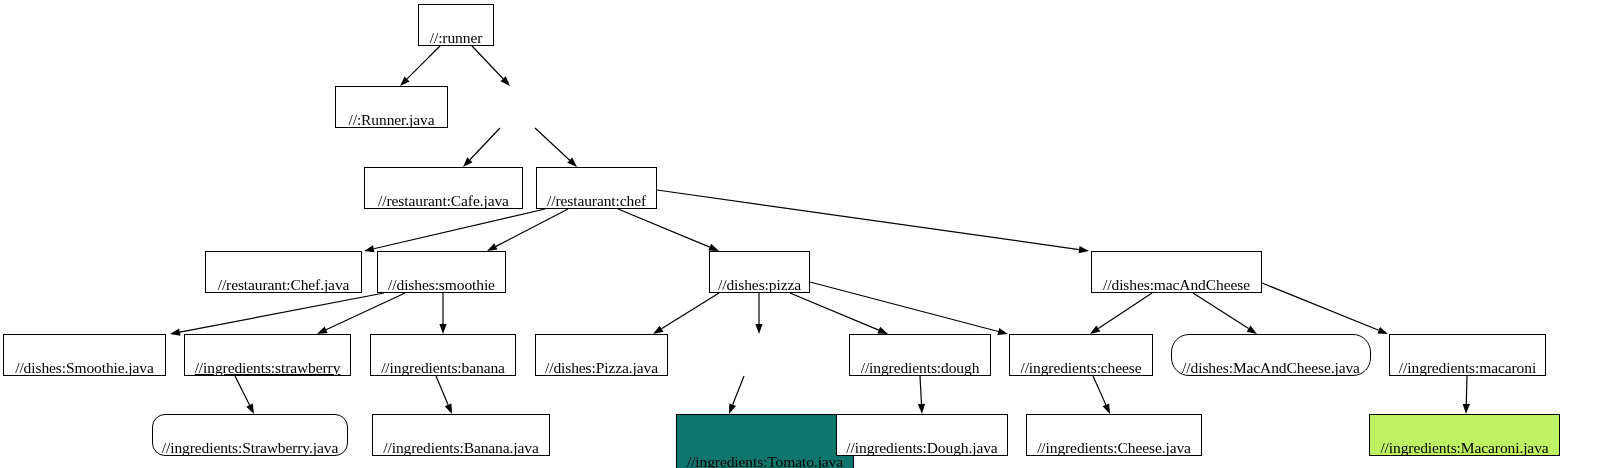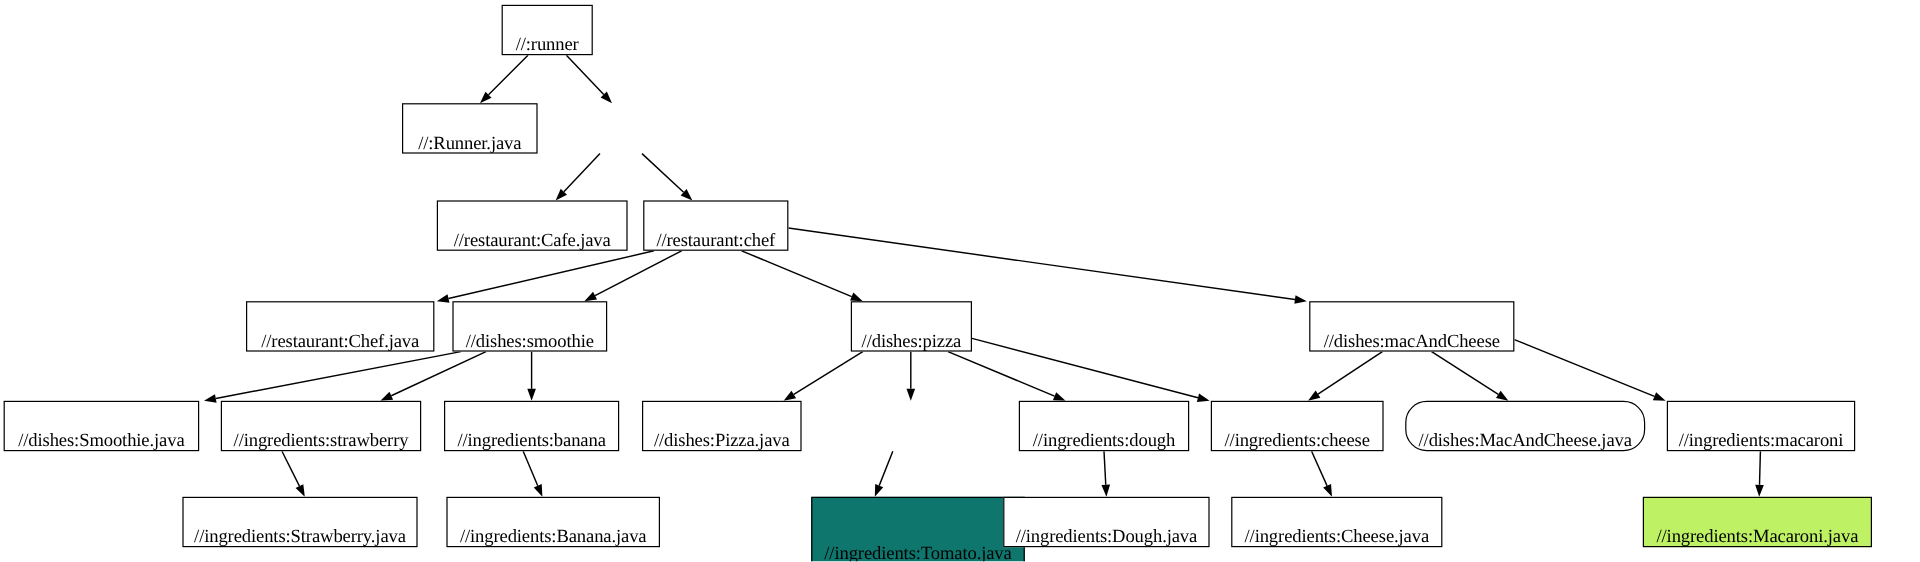--- a/index.html
+++ b/index.html
@@ -164,42 +164,42 @@
     </div>
     <div class="graph-node" style="left: 709px; top: 251px; width: 101px; height: 42px; border-color: rgb(0, 0, 0); background: rgb(255, 255, 255);">
       <span class="node-label">//dishes:pizza</span>
     </div>
     <div class="graph-node" style="left: 1091px; top: 251px; width: 171px; height: 42px; border-color: rgb(0, 0, 0); background: rgb(255, 255, 255);">
       <span class="node-label">//dishes:macAndCheese</span>
     </div>
     <div class="graph-node" style="left: 3px; top: 334px; width: 163px; height: 42px; border-color: rgb(0, 0, 0); background: rgb(255, 255, 255);">
       <span class="node-label">//dishes:Smoothie.java</span>
     </div>
-    <div class="graph-node" style="left: 184px; top: 334px; width: 167px; height: 42px; border-color: rgb(0, 0, 0); background: rgb(255, 255, 255);">
+    <div class="graph-node" style="left: 184px; top: 334px; width: 167px; height: 42px; border-color: rgb(0, 0, 0); background: rgb(255, 255, 255); text-decoration: underline;">
       <span class="node-label">//ingredients:strawberry</span>
     </div>
     <div class="graph-node" style="left: 370px; top: 334px; width: 146px; height: 42px; border-color: rgb(0, 0, 0); background: rgb(255, 255, 255);">
       <span class="node-label">//ingredients:banana</span>
     </div>
     <div class="graph-node" style="left: 535px; top: 334px; width: 133px; height: 42px; border-color: rgb(0, 0, 0); background: rgb(255, 255, 255);">
       <span class="node-label">//dishes:Pizza.java</span>
     </div>
     <div class="graph-node" style="left: 849px; top: 334px; width: 142px; height: 42px; border-color: rgb(0, 0, 0); background: rgb(255, 255, 255);">
       <span class="node-label">//ingredients:dough</span>
     </div>
     <div class="graph-node" style="left: 1009px; top: 334px; width: 144px; height: 42px; border-color: rgb(0, 0, 0); background: rgb(255, 255, 255);">
       <span class="node-label">//ingredients:cheese</span>
     </div>
     <div class="graph-node" style="left: 1171px; top: 334px; width: 200px; height: 42px; border-color: rgb(0, 0, 0); background: rgb(255, 255, 255); border-radius: 18px;">
       <span class="node-label">//dishes:MacAndCheese.java</span>
     </div>
     <div class="graph-node" style="left: 1389px; top: 334px; width: 157px; height: 42px; border-color: rgb(0, 0, 0); background: rgb(255, 255, 255);">
       <span class="node-label">//ingredients:macaroni</span>
     </div>
-    <div class="graph-node" style="left: 152px; top: 414px; width: 196px; height: 42px; border-color: rgb(0, 0, 0); background: rgb(255, 255, 255);">
+    <div class="graph-node" style="left: 152px; top: 414px; width: 196px; height: 42px; border-color: rgb(0, 0, 0); background: rgb(255, 255, 255); border-radius: 13px;">
       <span class="node-label">//ingredients:Strawberry.java</span>
     </div>
     <div class="graph-node" style="left: 372px; top: 414px; width: 178px; height: 42px; border-color: rgb(0, 0, 0); background: rgb(255, 255, 255);">
       <span class="node-label">//ingredients:Banana.java</span>
     </div>
     <div class="graph-node" style="left: 638px; top: 414px; width: 178px; height: 56px; border-color: rgb(0, 0, 0); background: #0f766e; margin-left: 38px;">
       <span class="node-label">//ingredients:Tomato.java</span>
     </div>
     <div class="graph-node" style="left: 836px; top: 414px; width: 172px; height: 42px; border-color: rgb(0, 0, 0); background: rgb(255, 255, 255);">
       <span class="node-label">//ingredients:Dough.java</span>

